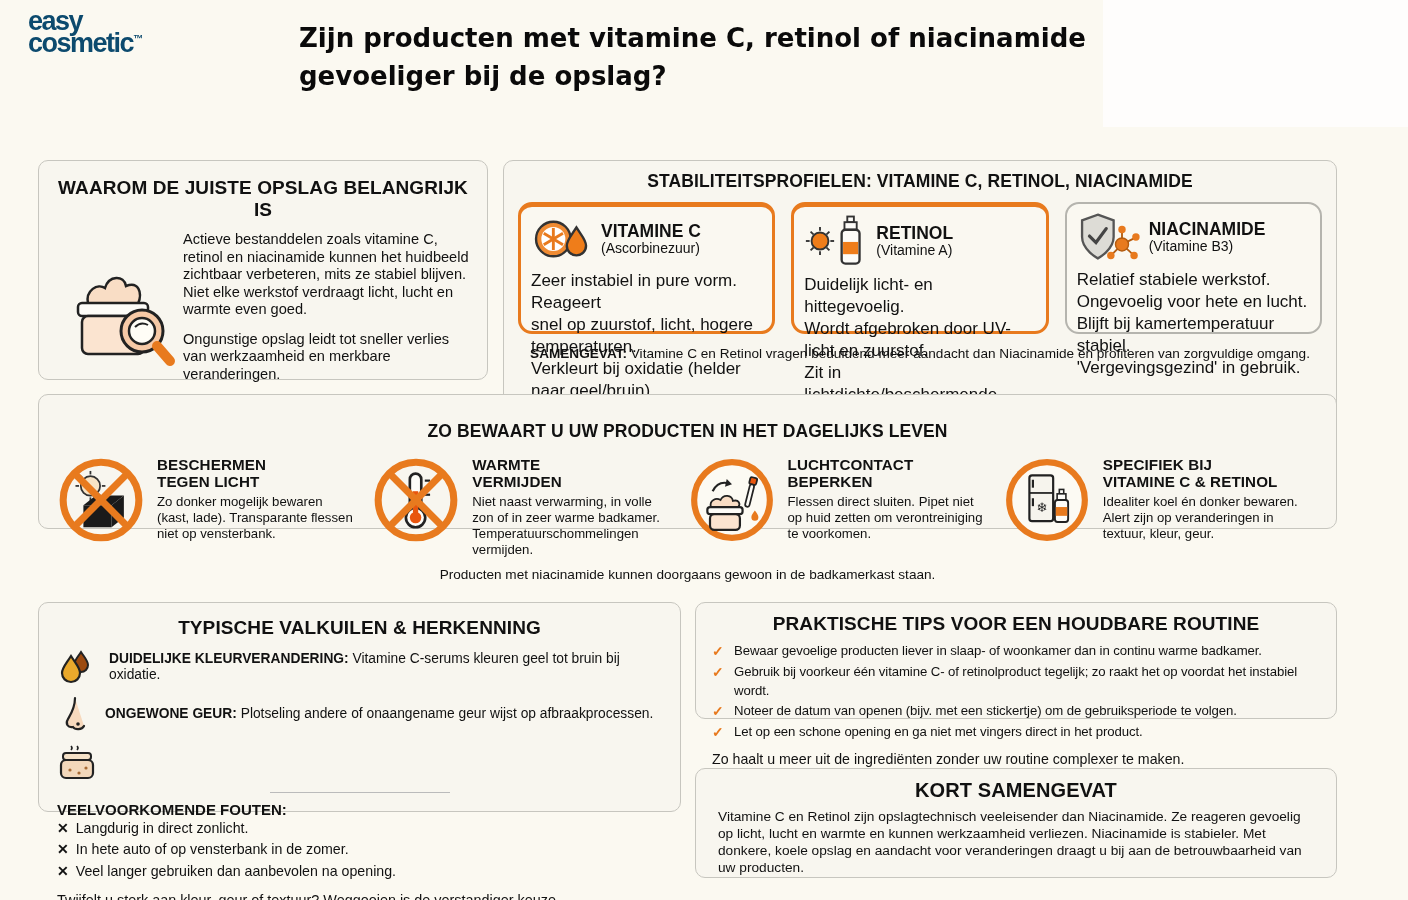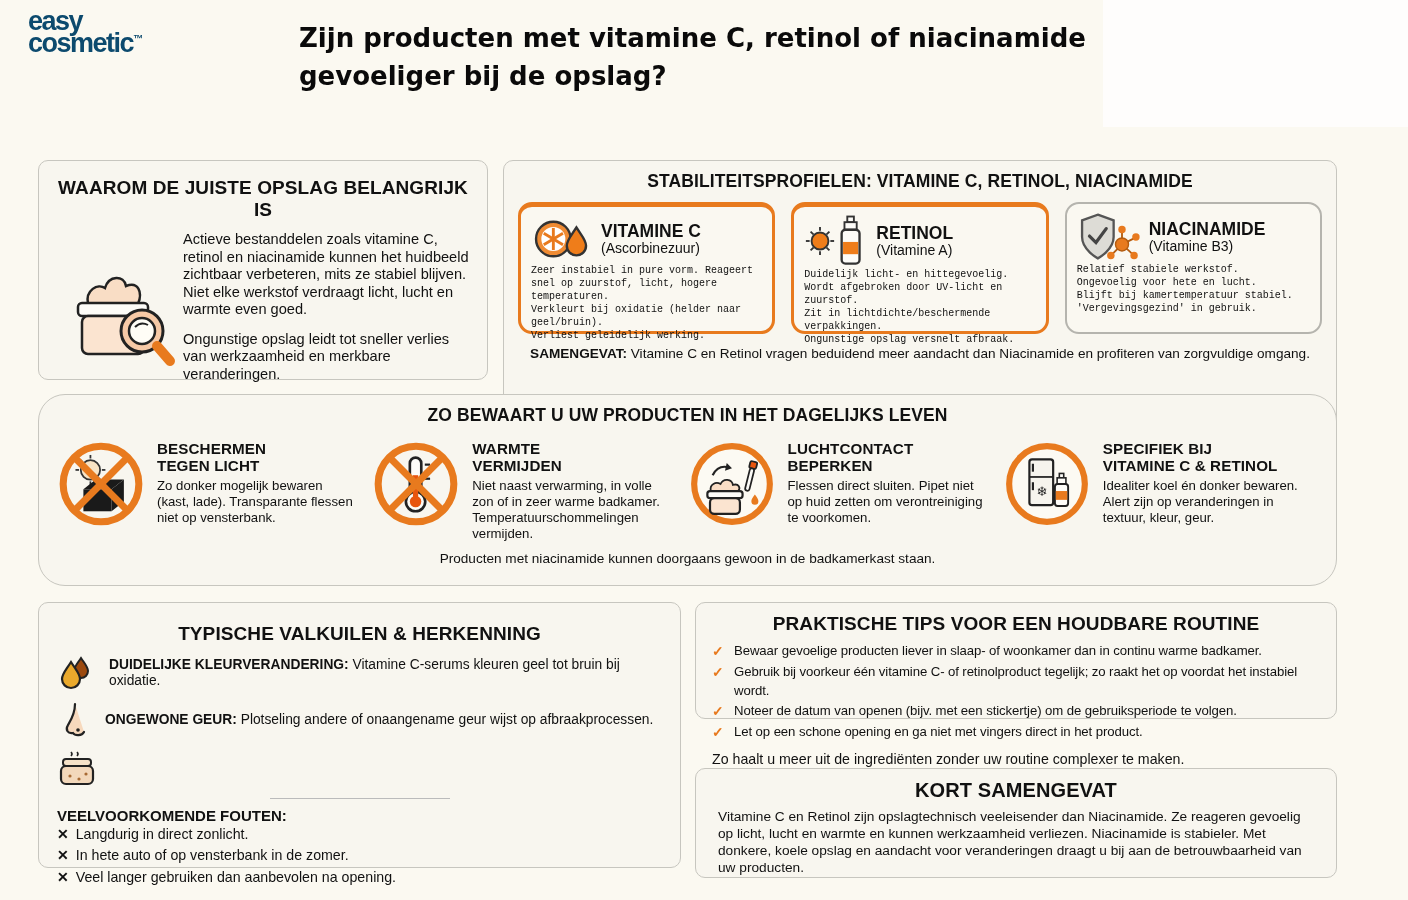--- a/index.html
+++ b/index.html
@@ -22,33 +22,33 @@
   .why-text p{margin:0 0 12px 0;}
   
   .stab{left:503px;top:160px;width:834px;height:283px;padding:10px 14px;}
   .cards{display:flex;gap:16px;margin-top:10px;}
   .card{border:3px solid #e87a1e;border-top-width:5px;border-radius:14px;background:#faf8f1;
         width:258px;height:132px;box-sizing:border-box;padding:7px 10px;}
   .card.gray{border:2px solid #b5b4ae;border-top-width:2px;}
   .card-head{display:flex;align-items:center;gap:8px;}
   .card-name{font-weight:bold;font-size:17.5px;line-height:1.05;}
   .card-sub{font-size:14px;}
-  .card-body{font-size:10px;line-height:1.3;font-family:Liberation Mono, monospace;}
+  .card-body{font-size:17px;line-height:1.3;margin-top:6px;}
   .stab-summary{text-align:center;font-size:13.6px;margin-top:12px;}
   .stab-summary b{font-weight:bold;}
   
-  .store{left:38px;top:394px;width:1299px;height:192px;padding:10px 18px;border-radius:27px;}
+  .store{left:38px;top:394px;width:1299px;height:135px;padding:26px 18px;}
   .store-items{display:flex;margin-top:14px;}
   .store-item{display:flex;flex:1 1 0;gap:12px;align-items:flex-start;}
   .store-icon{flex:0 0 88px;}
   .store-h{font-weight:bold;font-size:15.2px;line-height:1.12;letter-spacing:.1px;}
   .store-b{font-size:13.2px;line-height:1.2;margin-top:4px;max-width:198px;}
   .store-foot{text-align:center;font-size:13.6px;margin-top:10px;}
   
-  .pit{left:38px;top:602px;width:643px;height:266px;padding:18px 18px;}
+  .pit{left:38px;top:602px;width:643px;height:210px;padding:12px 18px;}
   .pit .box-title{font-size:19px;margin-top:2px;}
   .pit-item{display:flex;align-items:center;gap:12px;margin-top:9px;}
   .pit-icon{flex:0 0 36px;display:flex;justify-content:center;}
   .pit-line{font-size:13.8px;line-height:1.15;}
   .pit-line b{font-weight:bold;}
   .pit-divider{height:1px;background:#bbb;width:180px;margin:10px auto 8px auto;}
   .pit-mist-title{font-weight:bold;font-size:15px;margin-top:2px;}
   .pit-mist{font-size:14.2px;line-height:1.5;}
   .cross{font-weight:bold;margin-right:7px;font-size:14px;}
   .pit-close{font-size:14.4px;margin-top:10px;}

